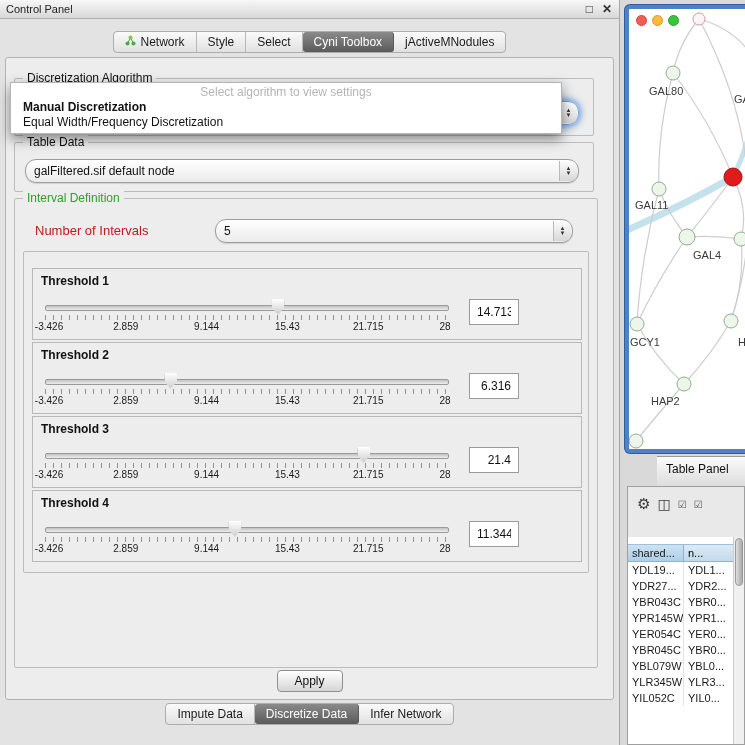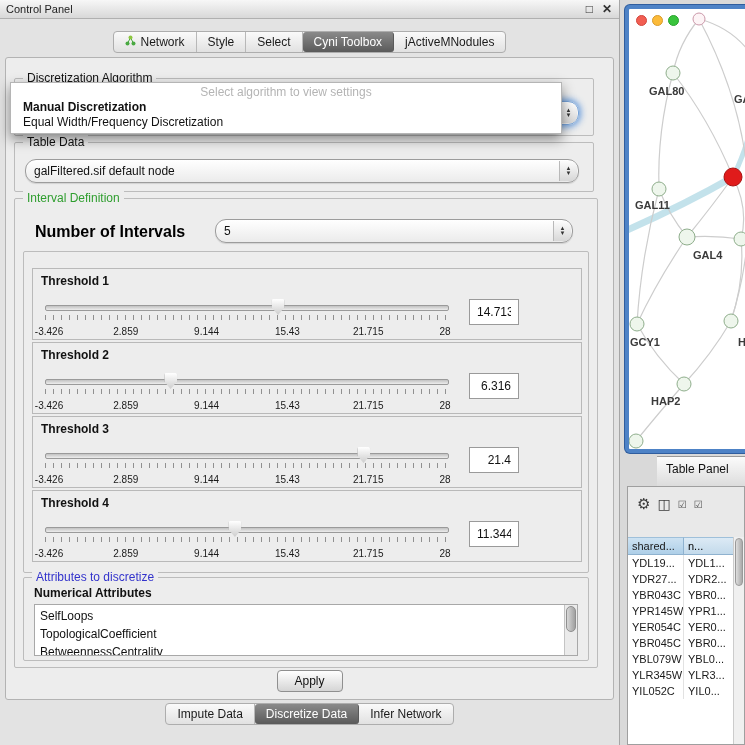--- a/index.html
+++ b/index.html
@@ -52,37 +52,37 @@
   .popup { position:absolute; left:4px; top:24px; width:550px; z-index:30; background:#fff;
            border:1px solid #b5b5b5; box-shadow:0 5px 12px rgba(0,0,0,0.45); padding:2px 0 3px; }
   .popup-placeholder { text-align:center; color:#b4b4b4; font-size:12px; line-height:15px; }
   .popup-item { font-size:12px; color:#111; line-height:15px; padding-left:12px; }
   .popup-item.bold { font-weight:bold; }
 
   .tabledata-group { left:8px; top:84px; width:578px; height:48px; }
   .tabledata-combo { left:10px; top:16px; width:554px; }
 
   .interval-group { left:8px; top:140px; width:582px; height:468px; }
-  .num-label { position:absolute; left:20px; top:24px; font-size:16px; font-weight:bold; color:#000000; }
+  .num-label { position:absolute; left:20px; top:24px; font-size:13px; font-weight:normal; color:#b91c1c; }
   .num-combo { left:200px; top:20px; width:358px; }
 
   .thresholds-group { left:8px; top:52px; width:564px; height:320px; }
   .th-panel { position:absolute; left:8px; width:548px; height:70px; border:1px solid #b9b9b9; background:#ededed; }
   .th-panel.p1{top:16px} .th-panel.p2{top:90px} .th-panel.p3{top:164px} .th-panel.p4{top:238px}
   .th-label { position:absolute; left:8px; top:5px; font-size:12px; font-weight:bold; color:#111; }
   .slider-wrap { position:absolute; left:12px; top:36px; width:404px; }
   .track { position:relative; height:4px; background:linear-gradient(#c2c2c2,#ededed);
            border:1px solid #9a9a9a; border-radius:2px; }
   .th-thumb { position:absolute; top:-7px; width:13px; height:16px; transform:translateX(-50%);
               background:linear-gradient(#ffffff,#cdcdcd);
               clip-path:polygon(10% 0,90% 0,100% 10%,100% 52%,50% 100%,0 52%,0 10%);
               filter:drop-shadow(0 0 1px #6f6f6f); }
   .ticks { height:5px; margin-top:4px;
            background-image:repeating-linear-gradient(90deg,#909090 0,#909090 1px,transparent 1px,transparent 8px); }
-  .scale { position:relative; height:12px; margin-top:6px; font-size:10px; color:#1a1a1a; }
+  .scale { position:relative; height:12px; margin-top:1px; font-size:10px; color:#1a1a1a; }
   .scale span { position:absolute; top:0; transform:translateX(-50%); white-space:nowrap; }
   .scale span:nth-child(1){left:1%} .scale span:nth-child(2){left:20%}
   .scale span:nth-child(3){left:40%} .scale span:nth-child(4){left:60%}
   .scale span:nth-child(5){left:80%} .scale span:nth-child(6){left:99%}
   .th-value { position:absolute; right:62px; top:30px; width:50px; height:26px; box-sizing:border-box;
               background:#fff; border:1px solid #9a9a9a; font-size:12px; text-align:right;
               padding:0 7px; color:#111; font-family:"Liberation Sans", sans-serif; }
 
   .attributes-group { left:8px; top:378px; width:564px; height:82px; }
   .attr-subtitle { position:absolute; left:10px; top:8px; font-size:12px; font-weight:bold; color:#111; }
@@ -95,21 +95,21 @@
                         border:1px solid #8f8f8f; border-radius:6px; }
 
   .apply-btn { position:absolute; left:50%; transform:translateX(-50%); top:612px; width:66px; height:22px;
                background:linear-gradient(#ffffff,#d5d5d5); border:1px solid #8f8f8f; border-radius:4px;
                font-size:12px; color:#111; font-family:"Liberation Sans", sans-serif; }
 
   
   .network-window { position:absolute; left:625px; top:5px; width:124px; height:448px;
                     border:4px solid #4d82c6; border-radius:5px 0 0 5px; background:#fff;
                     box-sizing:border-box; overflow:hidden; box-shadow:0 0 0 1px #2f5d9e; }
-  .net-inner { position:absolute; inset:0;font-weight:bold; }
+  .net-inner { position:absolute; inset:0; }
   .lights { position:absolute; left:7px; top:6px; display:flex; gap:5px; z-index:5; }
   .light { width:11px; height:11px; border-radius:50%; box-sizing:border-box; }
   .light.red { background:#f25e52; border:1px solid #d2473e; }
   .light.yellow { background:#fcbb39; border:1px solid #d99b2b; }
   .light.green { background:#39c43c; border:1px solid #2aa32e; }
   .net-svg { position:absolute; left:0; top:0; }
   .net-label { position:absolute; font-size:11px; color:#3a3a3a; white-space:nowrap; z-index:4; }
 
   .table-panel-bar { position:absolute; left:657px; top:456px; width:120px; height:36px;
                      background:linear-gradient(#fbfbfb,#d7d7d7); border-top:1px solid #999;
@@ -117,21 +117,21 @@
                      color:#111; line-height:24px; padding-left:9px; }
 
   .table-window { position:absolute; left:627px; top:486px; width:118px; height:259px;
                   background:#e9e9e9; border:1px solid #9f9f9f; box-sizing:border-box; overflow:hidden; }
   .tw-toolbar { position:absolute; left:0; top:0; right:0; height:34px; display:flex;
                 align-items:center; gap:7px; padding-left:9px; color:#3a3a3a; }
   .tw-toolbar .gear { font-size:15px; }
   .tw-toolbar .cols { font-size:14px; }
   .tw-toolbar .chk { font-size:10px; color:#555; }
   .tw-grid { position:absolute; left:0; top:50px; right:0; bottom:0; background:#fff; }
-  .tw-header { display:flex; height:18px; }
+  .tw-header { display:flex; height:18px;margin-top:7px; }
   .tw-header .hc1 { width:56px; background:linear-gradient(#cde2f2,#aecfe8); border-right:1px solid #8fb2cf;
                     border-top:1px solid #9fc0da; border-bottom:1px solid #8fb2cf; font-size:11px;
                     padding-left:4px; line-height:17px; color:#1a1a1a; box-sizing:border-box;
                     overflow:hidden; white-space:nowrap; }
   .tw-header .hc2 { flex:1; background:linear-gradient(#dceaf5,#c3daeb); border-top:1px solid #9fc0da;
                     border-bottom:1px solid #8fb2cf; font-size:11px; padding-left:4px; line-height:17px;
                     overflow:hidden; white-space:nowrap; }
   .tw-row { display:flex; height:16px; }
   .tw-row .c1 { width:56px; border-right:1px solid #e2e2e2; font-size:11px; padding-left:4px;
                 line-height:16px; color:#1a1a1a; box-sizing:border-box; overflow:hidden; white-space:nowrap; }
@@ -296,32 +296,20 @@
                   <span>9.144</span>
                   <span>15.43</span>
                   <span>21.715</span>
                   <span>28</span>
               </div>
             </div>
             <input class="th-value" readonly="" value="11.344" style="">
           </div>
         </div>
 
-        <div class="group attributes-group">
-          <span class="group-title blue">Attributes to discretize</span>
-          <span class="attr-subtitle">Numerical Attributes</span>
-          <div class="listbox">
-            <div class="list-item">SelfLoops</div>
-            <div class="list-item">TopologicalCoefficient</div>
-            <div class="list-item">BetweennessCentrality</div>
-            <div class="list-scroll">
-                <div class="thumb"></div>
-              </div>
-          </div>
-        </div>
       </div>
 
       <button class="apply-btn">Apply</button>
     </div>
 
     <div class="tabbar bottom-tabbar">
       <div class="seg">
         <div class="seg-item">
             <span>Impute Data</span>
           </div>

